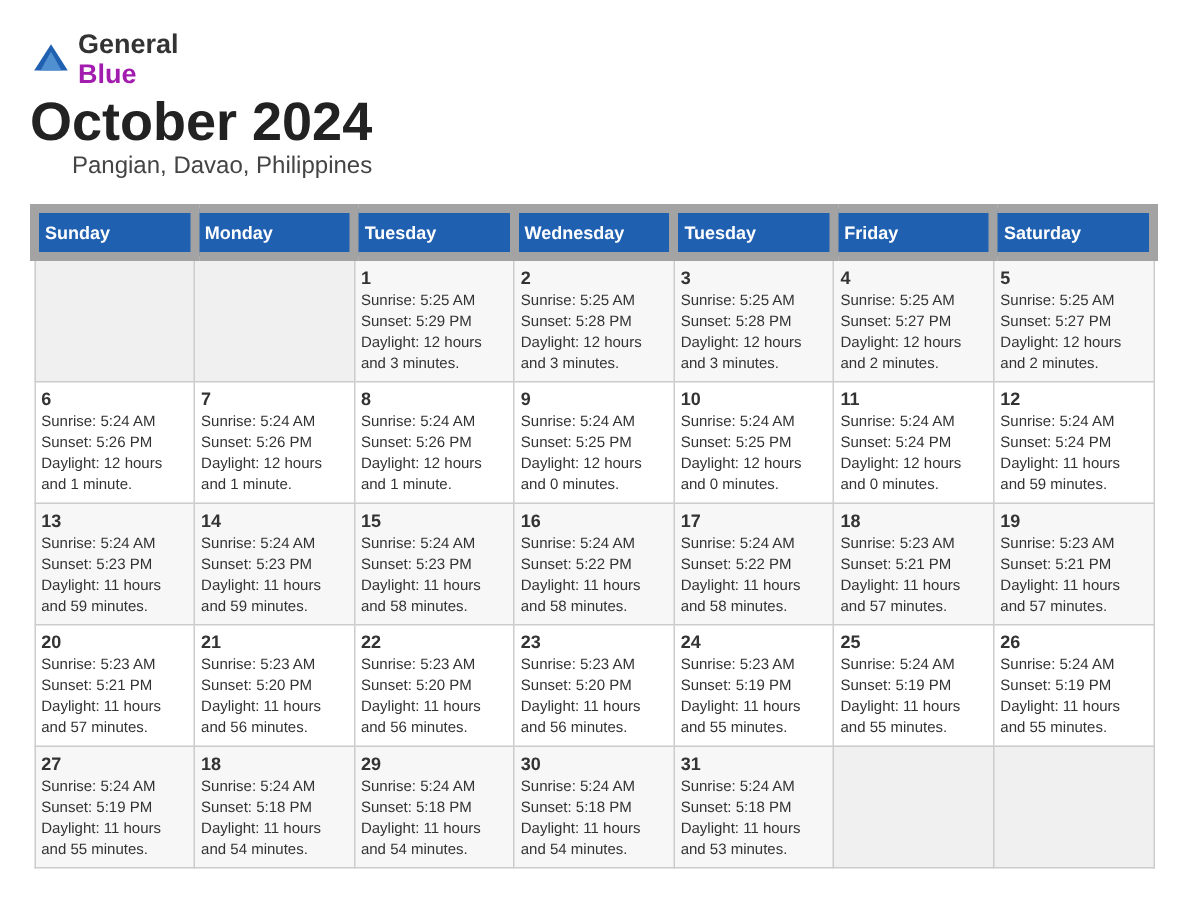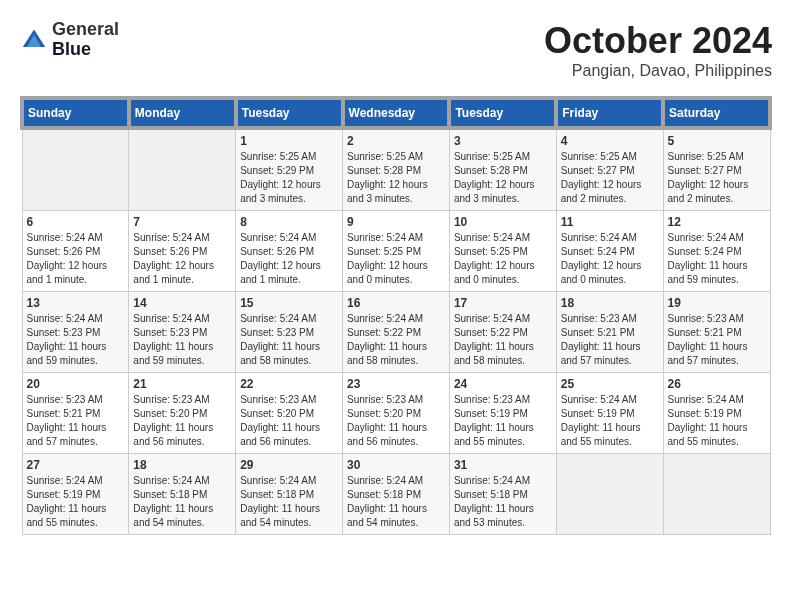--- a/index.html
+++ b/index.html
@@ -8,40 +8,41 @@
       background: #fff;
       width: 792px;
       min-height: 612px;
       padding: 20px;
     }
     .header-area {
       display: flex;
       justify-content: space-between;
       align-items: flex-start;
       margin-bottom: 16px;
+      flex-direction: column;
     }
     .logo {
       display: flex;
       align-items: center;
       gap: 4px;
     }
     .logo-text {
       display: flex;
       flex-direction: column;
       line-height: 1.1;
     }
     .logo-general {
       font-size: 18px;
       font-weight: bold;
       color: #333;
     }
     .logo-blue {
       font-size: 18px;
       font-weight: bold;
-      color: #0f172a;
+      color: #a21caf;
     }
     .logo-icon {
       width: 28px;
       height: 28px;
     }
     .title-area {
       text-align: right;
     }
     .month-title {
       font-size: 36px;
@@ -57,21 +58,21 @@
       border-collapse: collapse;
       font-size: 11px;
     }
     thead tr th {
       background: #2060b0;
       color: #fff;
       padding: 6px 4px;
       text-align: left;
       font-size: 12px;
       font-weight: bold;
-      border: 4px solid #a3a3a3;
+      border: 6px solid #a3a3a3;
     }
     tbody tr td {
       border: 1px solid #ccc;
       vertical-align: top;
       padding: 4px 4px;
       width: calc(100% / 7);
       min-height: 80px;
       color: #333;
       background: #fff;
     }

